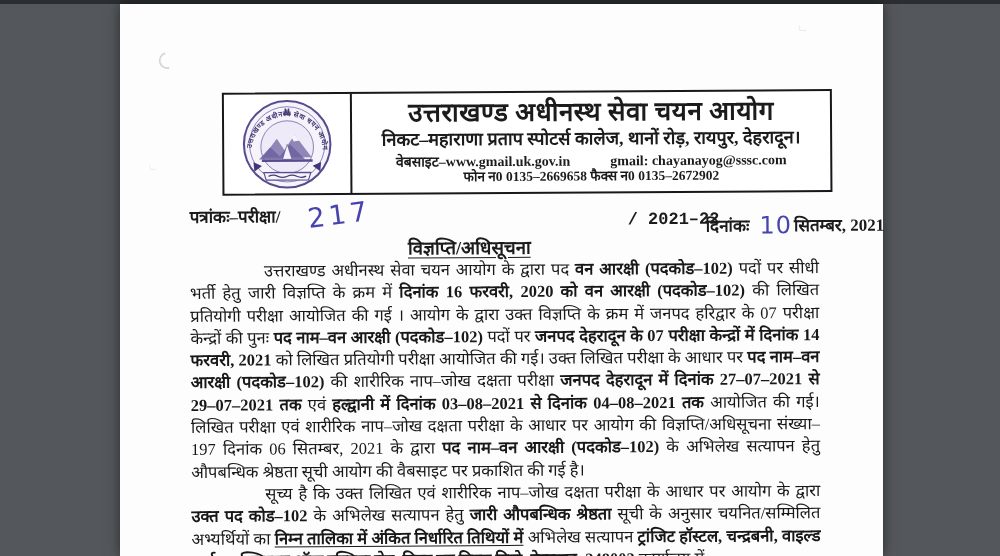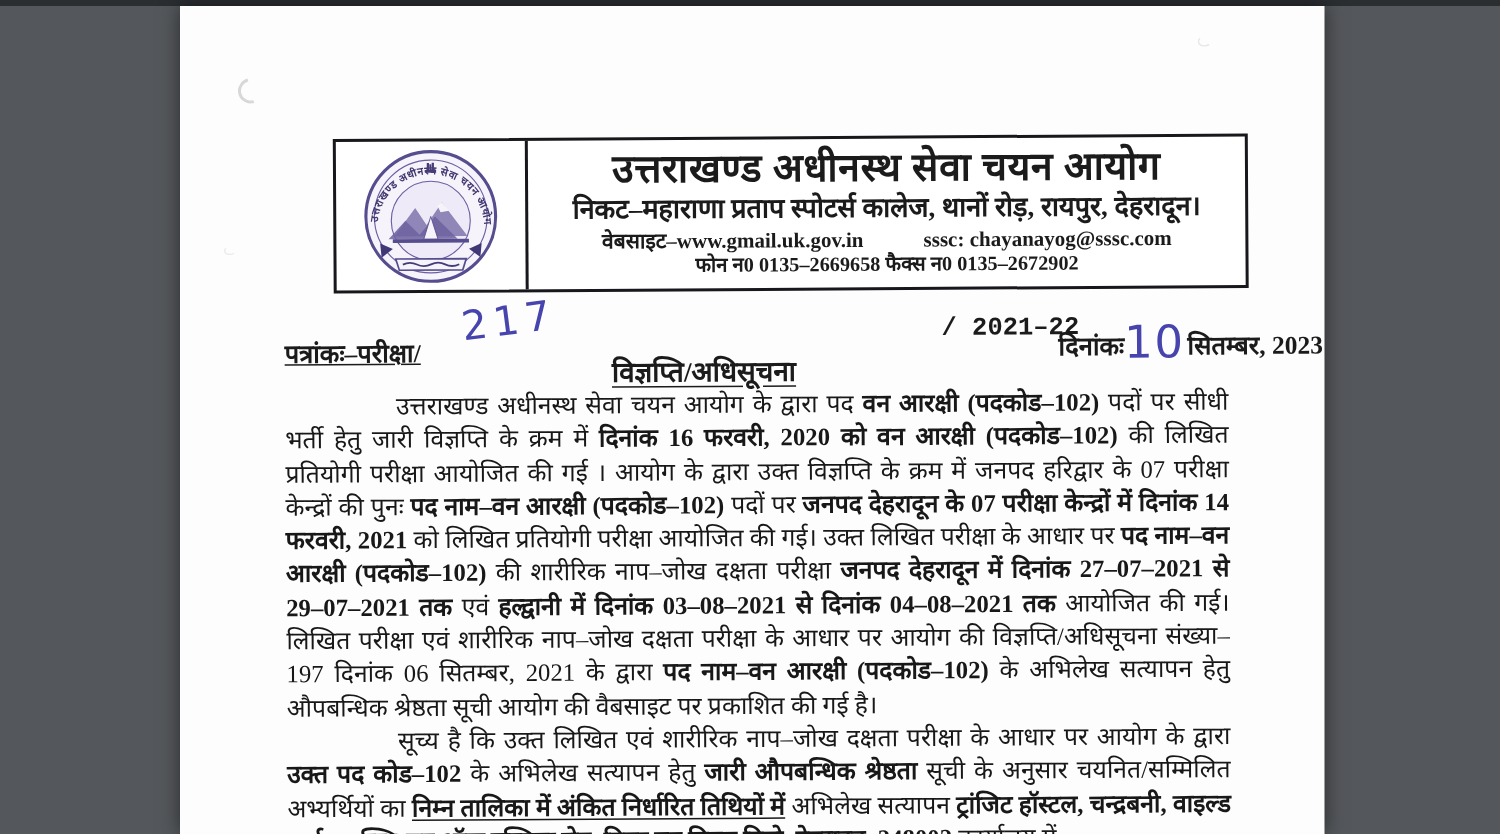--- a/index.html
+++ b/index.html
@@ -43,31 +43,31 @@
   .org-address{font-size:18px;font-weight:bold;white-space:nowrap;margin-top:3px;}
   .org-webline{
     font-size:14px;font-weight:bold;margin-top:4px;white-space:nowrap;
     display:flex;gap:40px;justify-content:center;
   }
   .org-phone{font-size:13.5px;font-weight:bold;margin-top:1px;white-space:nowrap;}
 
   
   .ref-row{position:absolute;left:70px;top:198px;width:629px;height:36px;
     font-size:17px;font-weight:bold;}
-  .ref-left{position:absolute;left:0;top:20px;white-space:nowrap;text-decoration:underline;}
+  .ref-left{position:absolute;left:0;top:1px;white-space:nowrap;}
   .hand{
     font-family:"DejaVu Sans",sans-serif;color:#4745ad;font-weight:normal;
   }
   .hand-letter{
     position:absolute;left:118px;top:-4px;font-size:27px;letter-spacing:4px;
     transform:rotate(-7deg);
   }
   .ref-year{position:absolute;left:438px;top:9px;white-space:nowrap;font-family:Liberation Mono, monospace;}
   .ref-date{position:absolute;left:516px;top:9px;white-space:nowrap;}
-  .hand-day{font-size:30px;letter-spacing:1px;display:inline-block;transform:translateY(2px);margin:0 2px 0 0;}
+  .hand-day{font-size:24px;letter-spacing:1px;display:inline-block;transform:translateY(2px);margin:0 2px 0 10px;}
 
   
   .notice-heading{
     position:absolute;left:0;right:64px;top:230px;text-align:center;
     font-size:18.5px;font-weight:bold;text-decoration:underline;
     text-underline-offset:3px;
   }
 
   
   .doc-body{
@@ -120,31 +120,31 @@
             </g>
             <path d="M19 69 l9 4 -8 6 z" fill="#3f3776"></path>
             <path d="M91 69 l-9 4 8 6 z" fill="#3f3776"></path>
           </svg>
         </div>
         <div class="org-cell">
           <div class="org-name">उत्तराखण्ड अधीनस्थ सेवा चयन आयोग</div>
           <div class="org-address">निकट–महाराणा प्रताप स्पोटर्स कालेज, थानों रोड़, रायपुर, देहरादून।</div>
           <div class="org-webline">
             <span><span>वेबसाइट–</span><span>www.gmail.uk.gov.in</span></span>
-            <span><span>sssc:</span> <span>chayanayog@sssc.com</span></span>
+            <span><span>gmail:</span> <span>chayanayog@sssc.com</span></span>
           </div>
           <div class="org-phone">फोन न0 0135–2669658 फैक्स न0 0135–2672902</div>
         </div>
       </div>
 
       <div class="ref-row">
         <span class="ref-left">पत्रांकः–परीक्षा/</span>
         <span class="hand hand-letter">217</span>
         <span class="ref-year">/ 2021–22</span>
-        <span class="ref-date"><span>दिनांकः</span><span class="hand hand-day">10</span><span>सितम्बर, 2023</span></span>
+        <span class="ref-date"><span>दिनांकः</span><span class="hand hand-day">10</span><span>सितम्बर, 2021</span></span>
       </div>
 
       <div class="notice-heading">विज्ञप्ति/अधिसूचना</div>
 
       <div class="doc-body">
         <p><span>उत्तराखण्ड अधीनस्थ सेवा चयन आयोग के द्वारा पद </span><span class="seg-b">वन आरक्षी (पदकोड–102)</span><span> पदों पर सीधी भर्ती हेतु जारी विज्ञप्ति के क्रम में </span><span class="seg-b">दिनांक 16 फरवरी, 2020 को वन आरक्षी (पदकोड–102)</span><span> की लिखित प्रतियोगी परीक्षा आयोजित की गई । आयोग के द्वारा उक्त विज्ञप्ति के क्रम में जनपद हरिद्वार के 07 परीक्षा केन्द्रों की पुनः </span><span class="seg-b">पद नाम–वन आरक्षी (पदकोड–102)</span><span> पदों पर </span><span class="seg-b">जनपद देहरादून के 07 परीक्षा केन्द्रों में दिनांक 14 फरवरी, 2021</span><span> को लिखित प्रतियोगी परीक्षा आयोजित की गई। उक्त लिखित परीक्षा के आधार पर </span><span class="seg-b">पद नाम–वन आरक्षी (पदकोड–102)</span><span> की शारीरिक नाप–जोख दक्षता परीक्षा </span><span class="seg-b">जनपद देहरादून में दिनांक 27–07–2021 से 29–07–2021 तक</span><span> एवं </span><span class="seg-b">हल्द्वानी में दिनांक 03–08–2021 से दिनांक 04–08–2021 तक</span><span> आयोजित की गई। लिखित परीक्षा एवं शारीरिक नाप–जोख दक्षता परीक्षा के आधार पर आयोग की विज्ञप्ति/अधिसूचना संख्या–197 दिनांक 06 सितम्बर, 2021 के द्वारा </span><span class="seg-b">पद नाम–वन आरक्षी (पदकोड–102)</span><span> के अभिलेख सत्यापन हेतु औपबन्धिक श्रेष्ठता सूची आयोग की वैबसाइट पर प्रकाशित की गई है।</span></p>
         <p><span>सूच्य है कि उक्त लिखित एवं शारीरिक नाप–जोख दक्षता परीक्षा के आधार पर आयोग के द्वारा </span><span class="seg-b">उक्त पद कोड–102</span><span> के अभिलेख सत्यापन हेतु </span><span class="seg-b">जारी औपबन्धिक श्रेष्ठता</span><span> सूची के अनुसार चयनित/सम्मिलित अभ्यर्थियों का </span><span class="seg-b seg-u">निम्न तालिका में अंकित निर्धारित तिथियों में</span><span> अभिलेख सत्यापन </span><span class="seg-b">ट्रांजिट हॉस्टल, चन्द्रबनी, वाइल्ड लाईफ इन्स्टिट्यूट ऑफ इण्डिया रोड़, नियर वन निगम डिपो, देहरादून, 248002</span><span> कार्यालय में</span></p>
       </div>
 
     </div>

